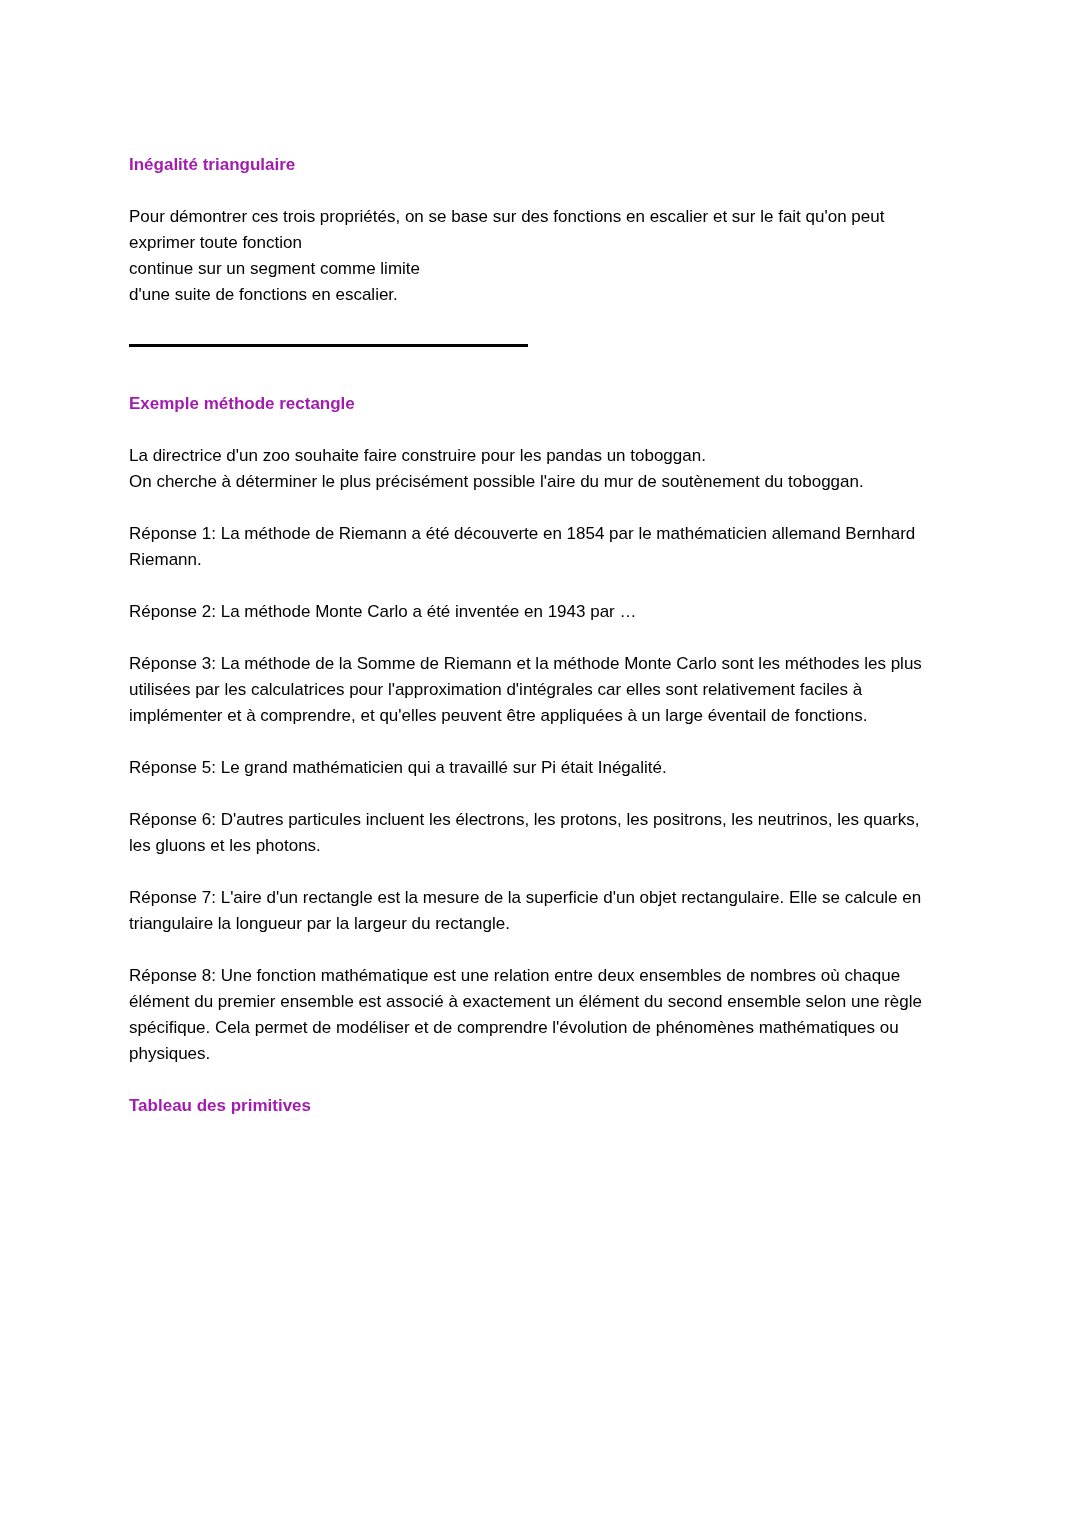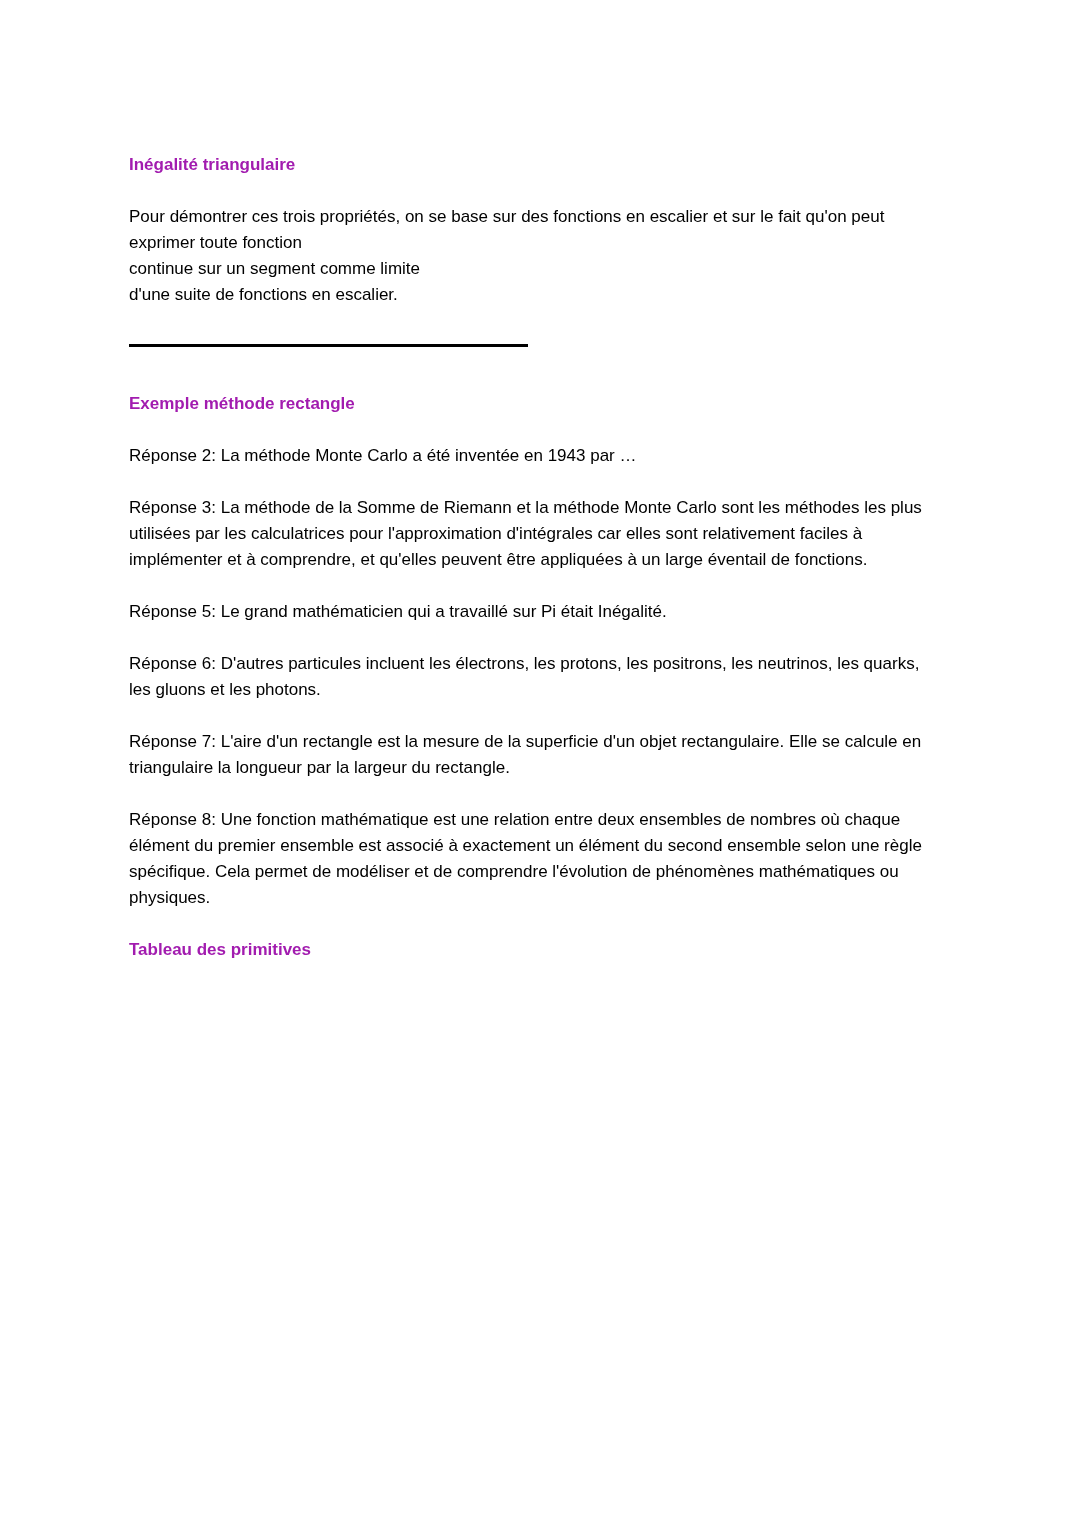--- a/index.html
+++ b/index.html
@@ -79,21 +79,24 @@
     <div class="rule-wrap">
       <hr class="rule">
     </div>
 
     <div class="gap-lg"></div>
 
     <h2 class="heading underlined">Exemple méthode rectangle</h2>
 
     <div class="gap-after-heading"></div>
 
+    <p class="para">La directrice d'un zoo souhaite faire construire pour les pandas un toboggan.
+On cherche à déterminer le plus précisément possible l'aire du mur de soutènement du toboggan.</p>
 
+    <p class="para">Réponse 1: La méthode de Riemann a été découverte en 1854 par le mathématicien allemand Bernhard Riemann.</p>
 
     <p class="para">Réponse 2: La méthode Monte Carlo a été inventée en 1943 par …</p>
 
     <p class="para">Réponse 3: La méthode de la Somme de Riemann et la méthode Monte Carlo sont les méthodes les plus utilisées par les calculatrices pour l'approximation d'intégrales car elles sont relativement faciles à implémenter et à comprendre, et qu'elles peuvent être appliquées à un large éventail de fonctions.</p>
 
 
     <p class="para">Réponse 5: Le grand mathématicien qui a travaillé sur Pi était Inégalité.</p>
 
     <p class="para">Réponse 6: D'autres particules incluent les électrons, les protons, les positrons, les neutrinos, les quarks, les gluons et les photons.</p>
 

